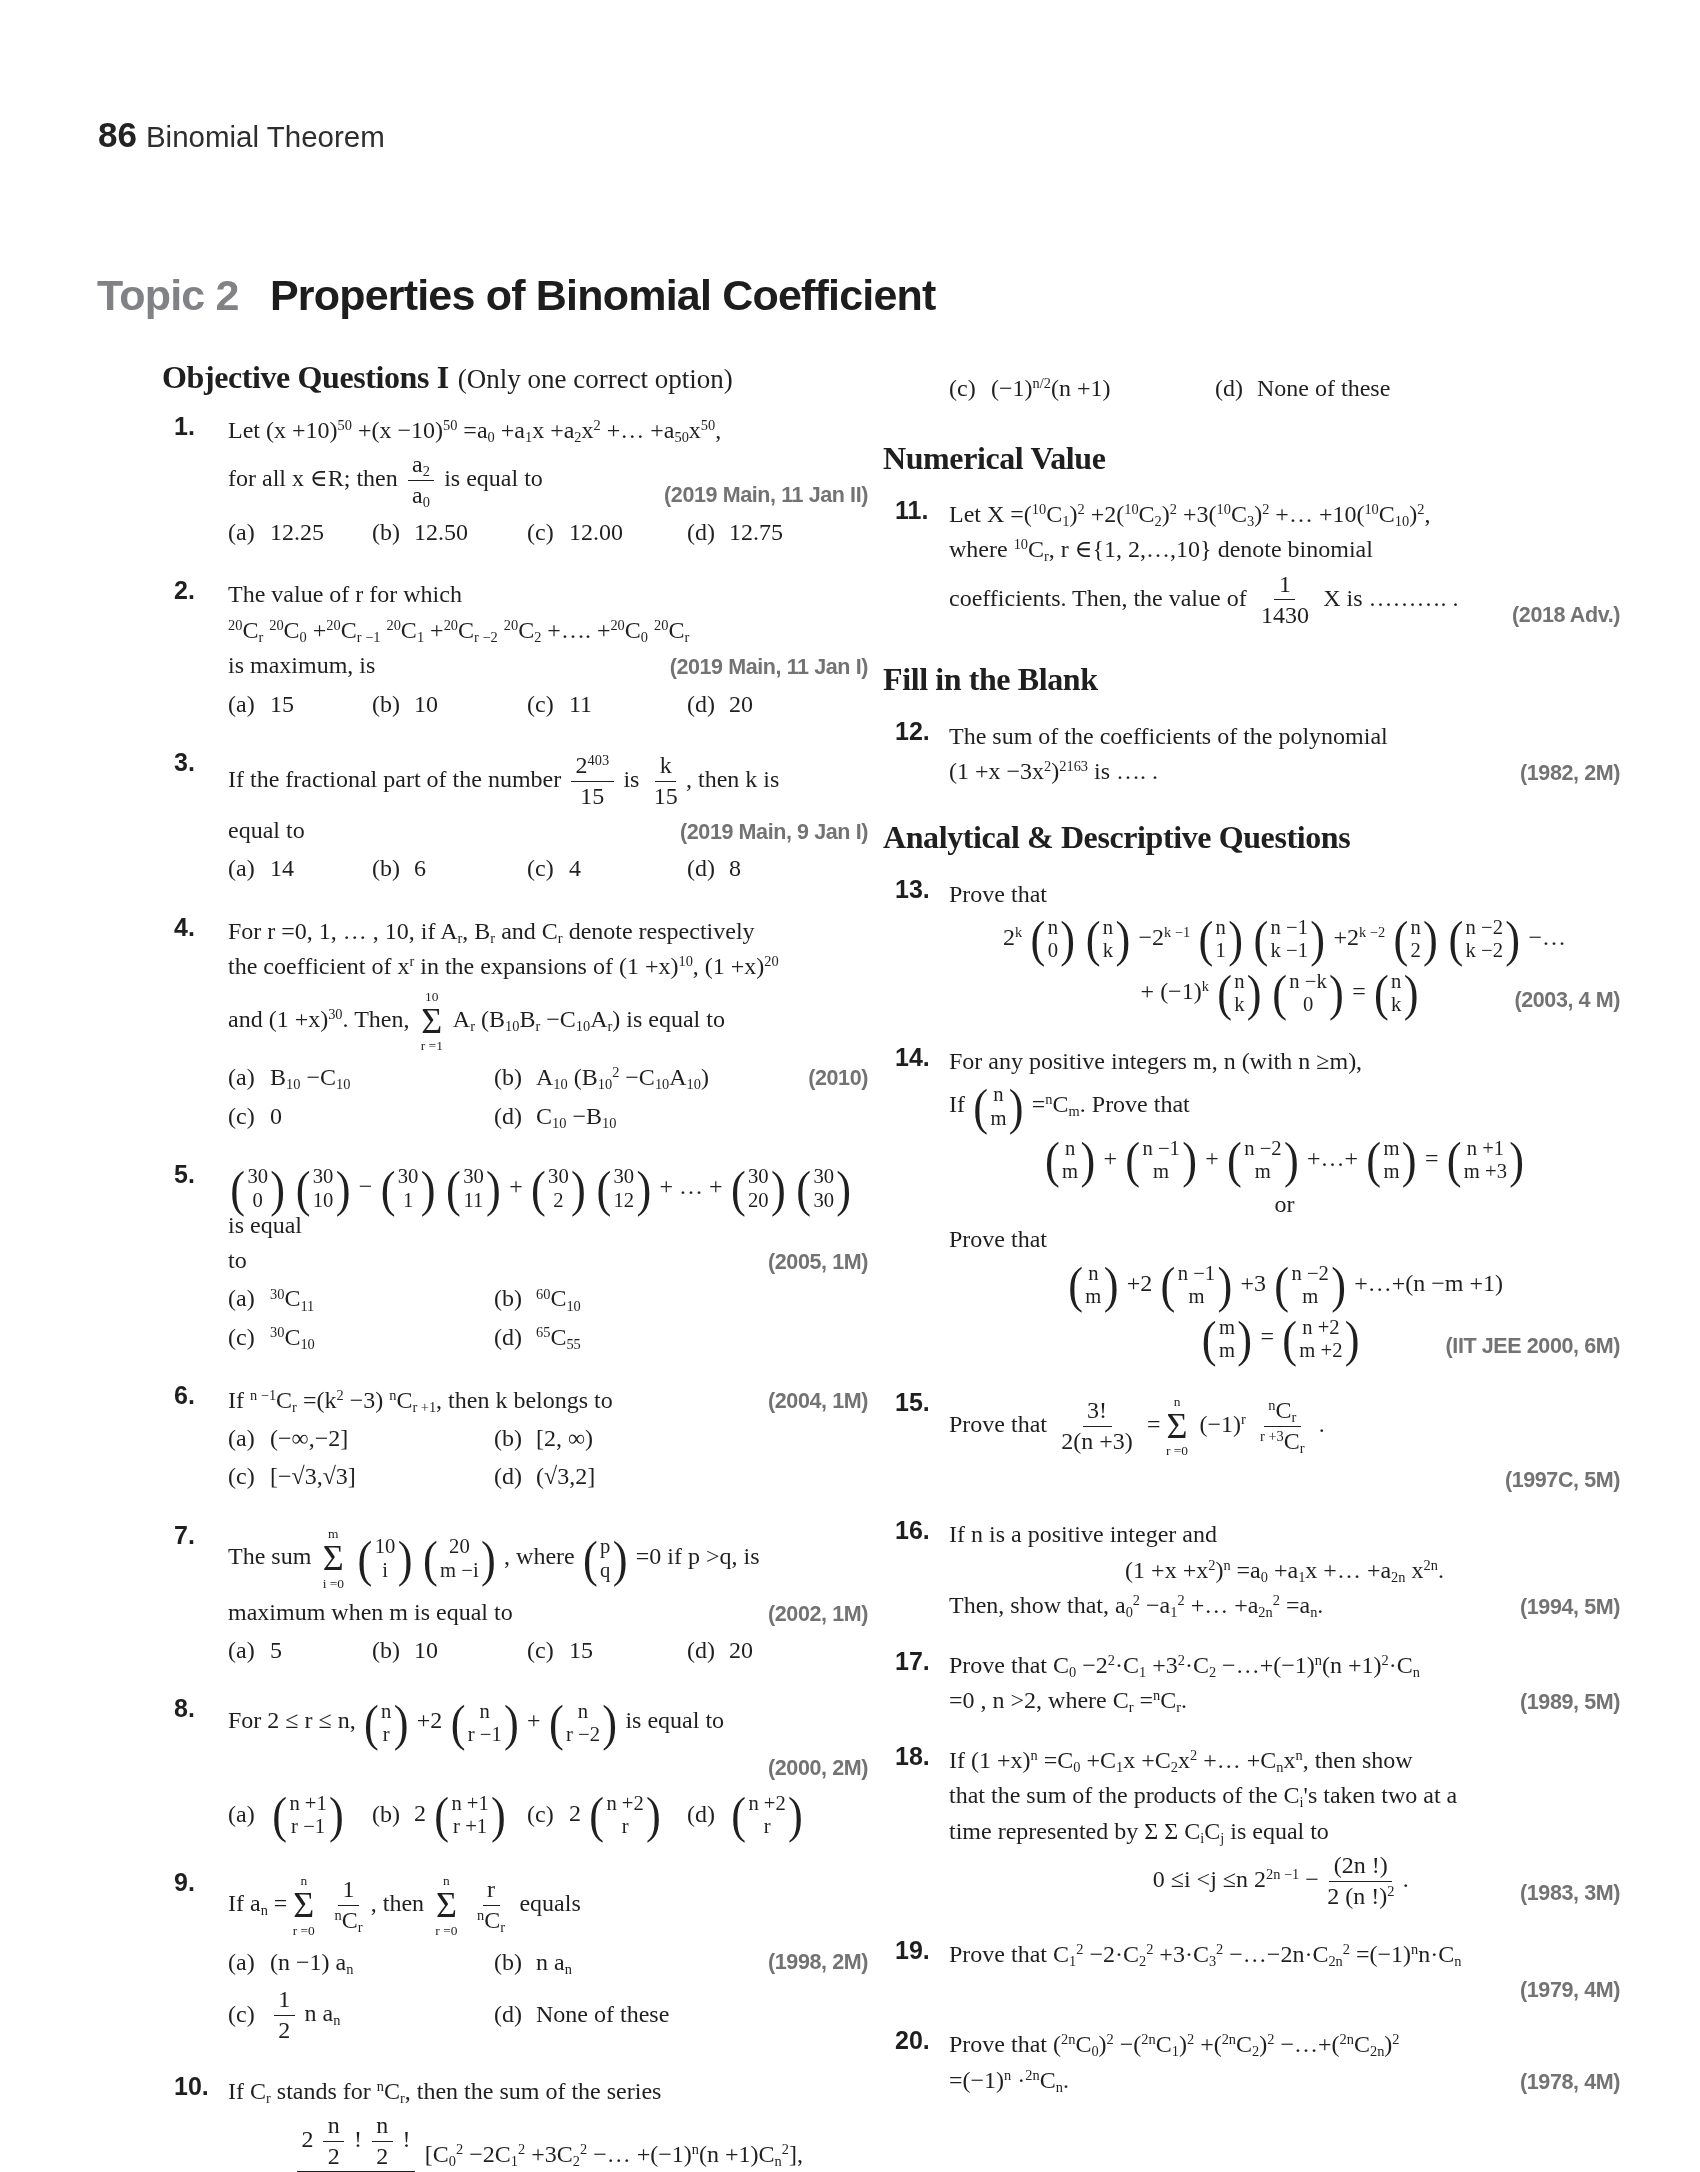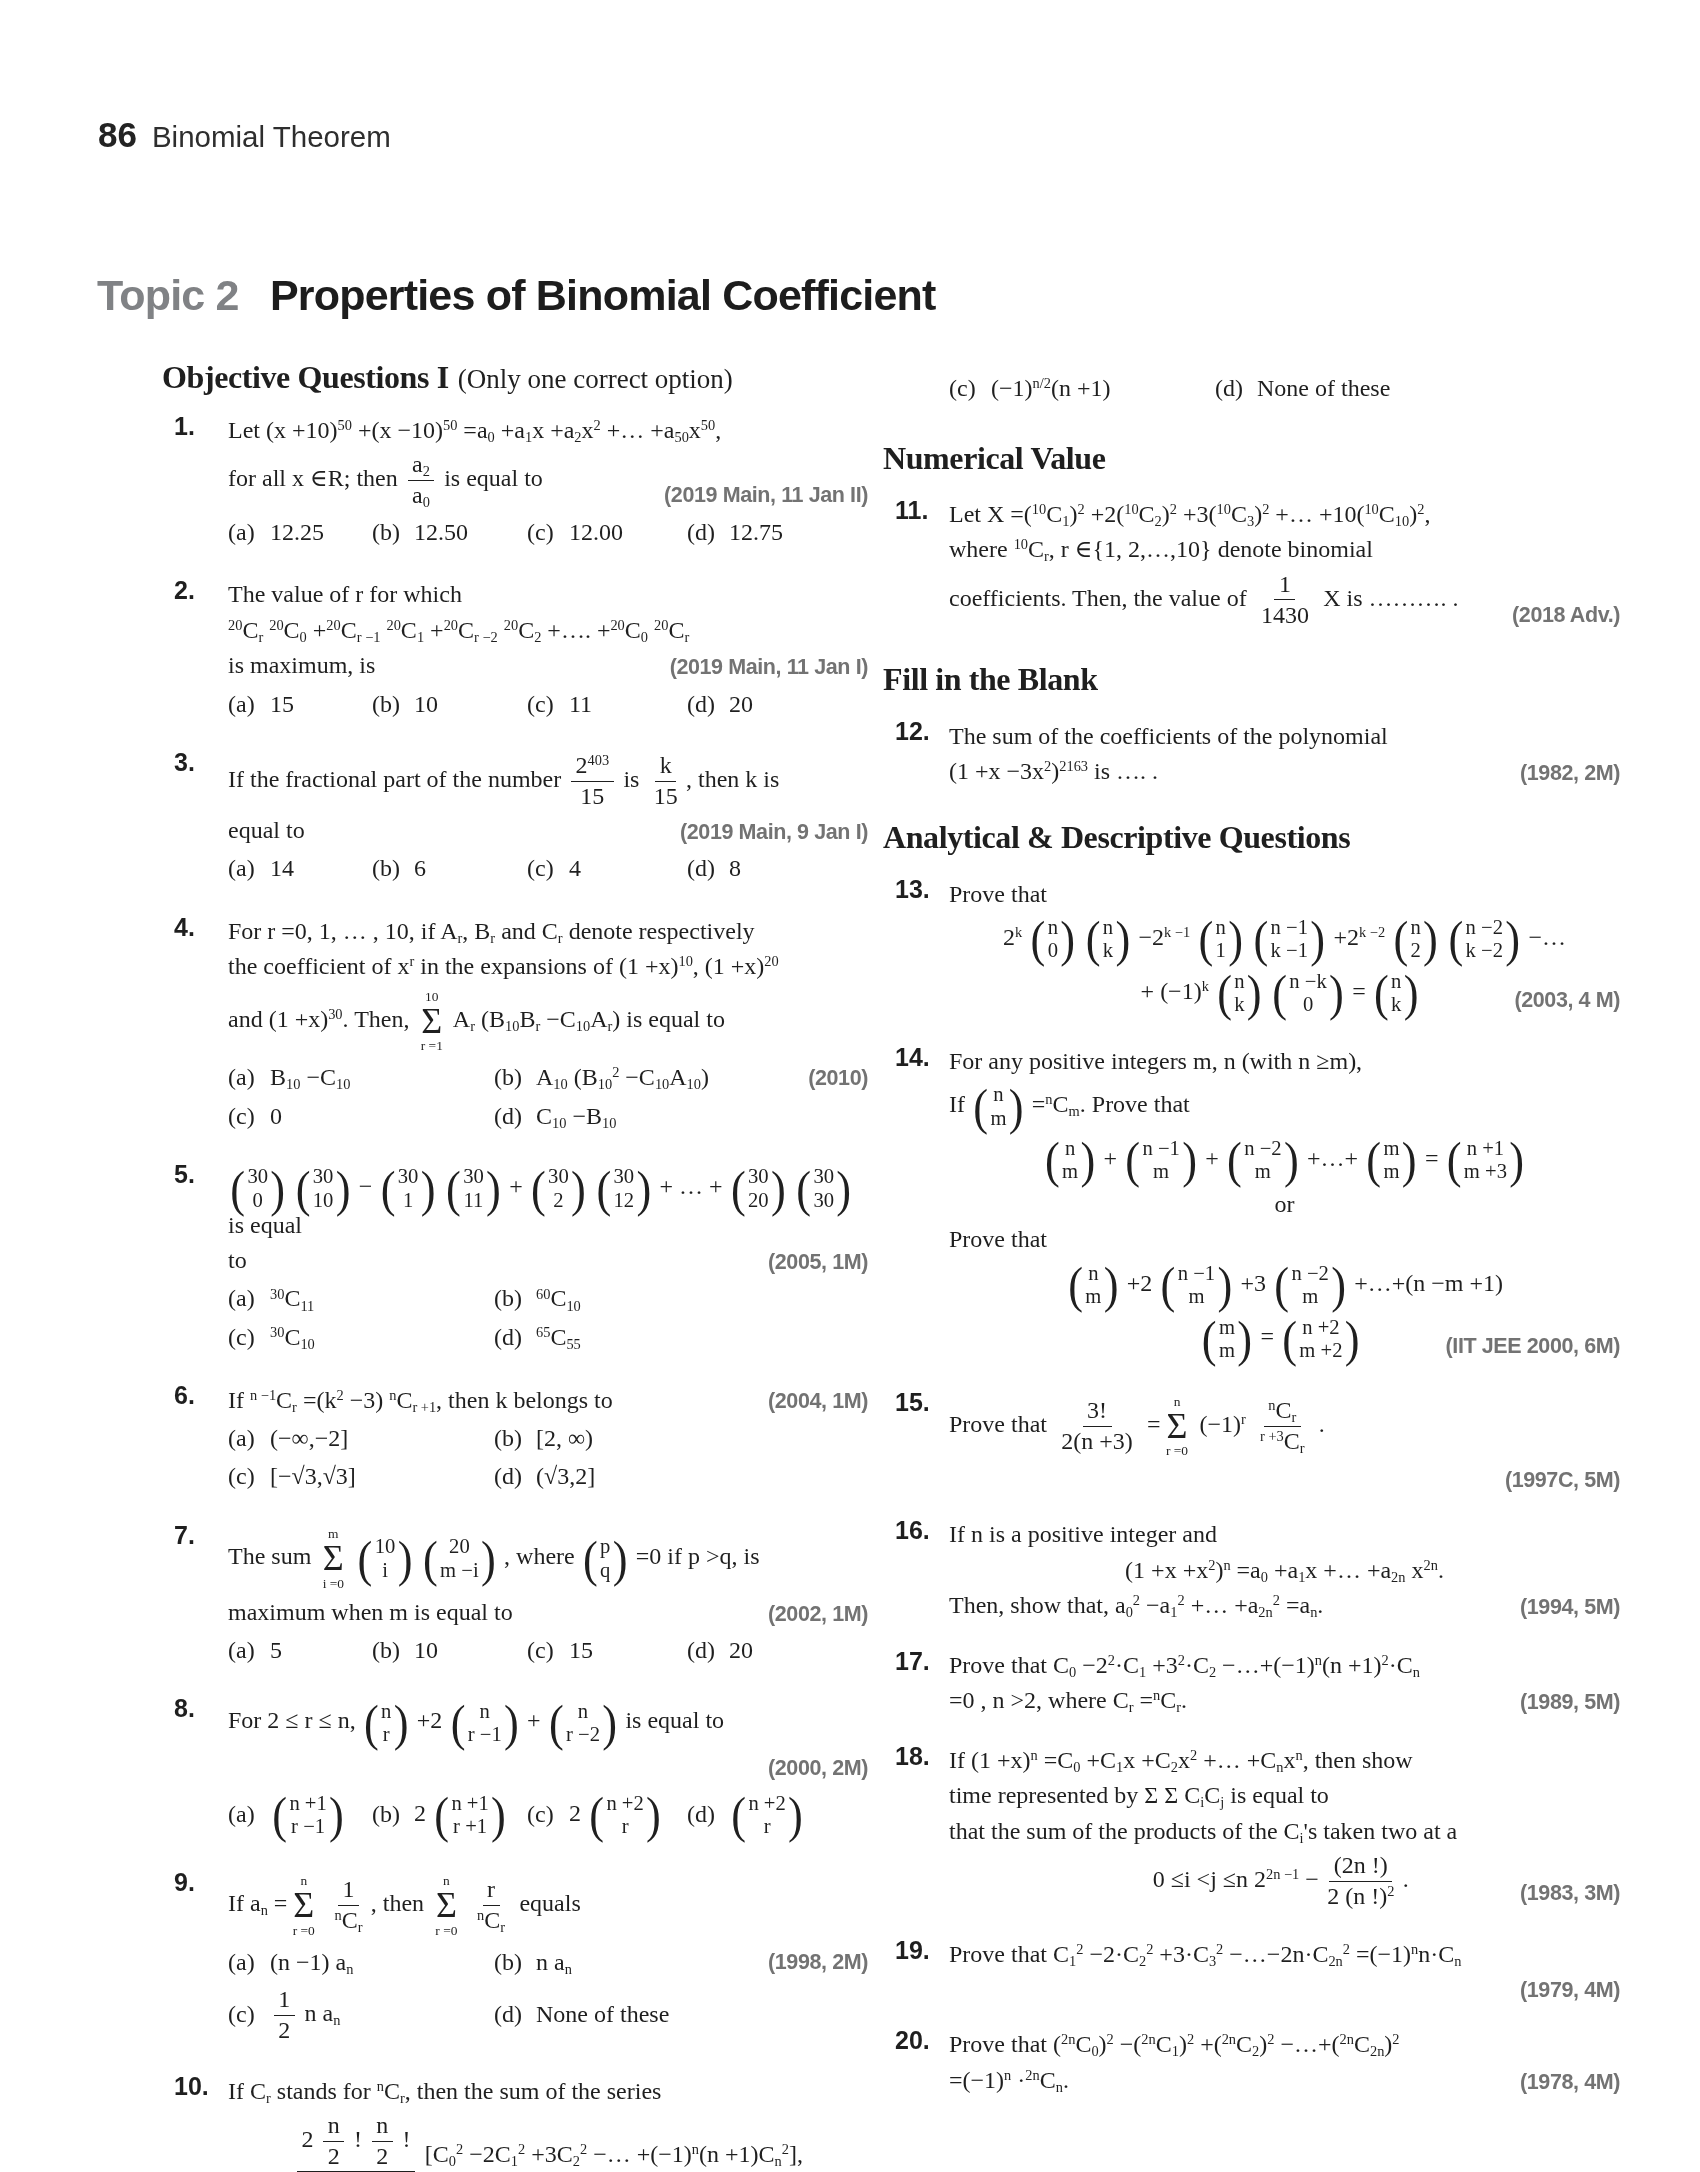--- a/index.html
+++ b/index.html
@@ -1,20 +1,20 @@
 <!DOCTYPE html>
 <html style="font-size:12px"><head>
 <meta charset="utf-8">
 <style>
   html,body{margin:0;padding:0;background:#ffffff;}
   body{width:1700px;height:2172px;position:relative;overflow:hidden;
        font-family:"Liberation Serif","DejaVu Serif",serif;color:#1f1f1f;}
   .sheet{position:absolute;inset:0;background:#ffffff;}
 
-  .pageheader{position:absolute;left:98px;top:115px;display:flex;align-items:baseline;gap:15px;
+  .pageheader{position:absolute;left:98px;top:115px;display:flex;align-items:baseline;gap:9px;
               font-family:"Liberation Sans","DejaVu Sans",sans-serif;}
   .pagenum{font-size:35px;font-weight:bold;color:#232323;}
   .chapter{font-size:29.5px;color:#2e2e2e;}
 
   .topicbar{position:absolute;left:97px;top:271px;font-family:"Liberation Sans","DejaVu Sans",sans-serif;
             font-weight:bold;font-size:43px;letter-spacing:-0.8px;}
   .topiclabel{color:#808285;margin-right:20px;}
   .topictitle{color:#1d1d1d;}
 
   .col{position:absolute;top:357px;font-size:24px;line-height:1.16;}
@@ -670,22 +670,22 @@
           <div class="row lt">
             <span class="txt">=0 ,  n &gt;2, where C<sub>r</sub> =<sup>n</sup>C<sub>r</sub>.</span>
             <span class="tag">(1989, 5M)</span>
           </div>
         </div>
       </div>
       <div class="q">
         <div class="qnum">18.</div>
         <div class="qbody">
           <div class="row l"><span class="txt">If  (1 +x)<sup>n</sup> =C<sub>0</sub> +C<sub>1</sub>x +C<sub>2</sub>x<sup>2</sup> +… +C<sub>n</sub>x<sup>n</sup>,  then  show</span></div>
+          <div class="row l"><span class="txt">that the sum of the products of the C<sub>i</sub>'s taken two at a</span></div>
           <div class="row l"><span class="txt">time represented by Σ Σ  C<sub>i</sub>C<sub>j</sub> is equal to</span></div>
-          <div class="row l"><span class="txt">that the sum of the products of the C<sub>i</sub>'s taken two at a</span></div>
           <div class="row ct"><span class="txt">0 ≤i &lt;j ≤n  2<sup>2n −1</sup> −<span class="fr">
                 <span class="fn">(2n !)</span>
                 <span class="fd">2 (n !)<sup>2</sup></span>
               </span>.</span><span class="tag">(1983, 3M)</span></div>
         </div>
       </div>
       <div class="q">
         <div class="qnum">19.</div>
         <div class="qbody">
           <div class="row l"><span class="txt">Prove that C<sub>1</sub><sup>2</sup> −2·C<sub>2</sub><sup>2</sup> +3·C<sub>3</sub><sup>2</sup> −…−2n·C<sub>2n</sub><sup>2</sup> =(−1)<sup>n</sup>n·C<sub>n</sub></span></div>

